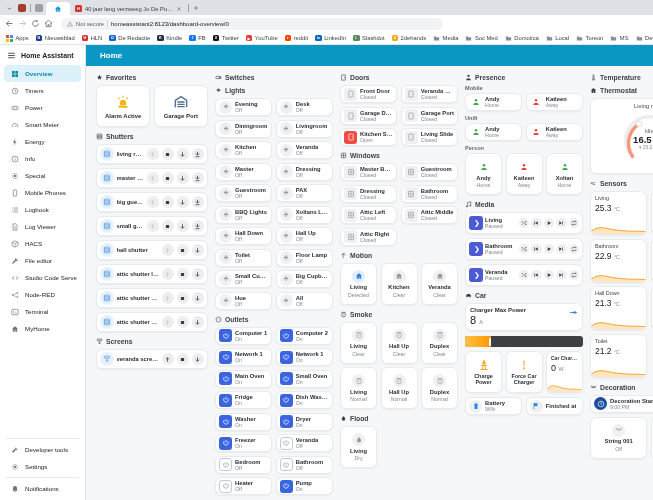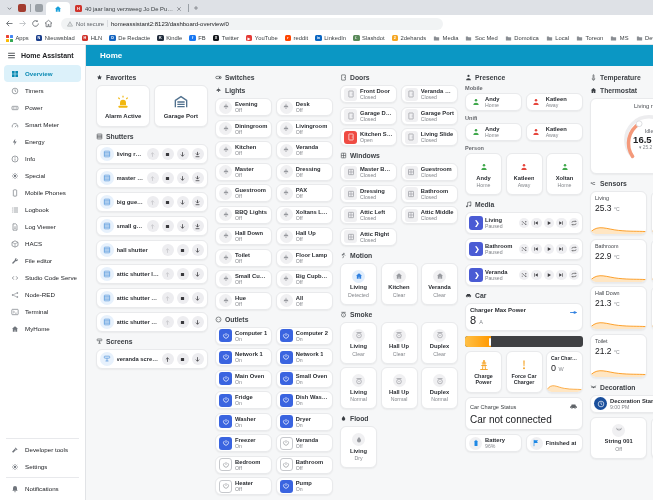--- a/index.html
+++ b/index.html
@@ -1783,31 +1783,20 @@
               </div>
               <div class="card cpow">
              <div class="t">Car Char…</div>
              <div class="v">0 <span class="mp-unit">W</span></div>
              <svg class="spark" viewBox="0 0 100 20" preserveAspectRatio="none">
                   <path d="M0 16 C14 4 28 12 50 14 S 82 15 100 16 L100 20 L0 20 Z" fill="rgba(255,167,38,.28)"></path>
                   <path d="M0 16 C14 4 28 12 50 14 S 82 15 100 16" fill="none" stroke="#fb8c00" stroke-width="1.4"></path>
                 </svg>
               </div>
             </div>
-            <div class="card status-card">
-           <div class="st-top">
-                <span class="st-label">Car Charge Status</span>
-                <svg class="ic" viewBox="0 0 24 24">
-                  <path d="M5.5 11L7 6.5h10L18.5 11h1.3a1 1 0 0 1 1 1v4h-1.9a2.3 2.3 0 0 1-4.6 0H9.7a2.3 2.3 0 0 1-4.6 0H3.2v-4a1 1 0 0 1 1-1z"></path>
-                  <circle cx="7.4" cy="16.3" r="1.5" fill="#fff"></circle>
-                  <circle cx="16.6" cy="16.3" r="1.5" fill="#fff"></circle>
-                </svg>
-              </div>
-           <div class="st-big">Car not connected</div>
-            </div>
             <div class="grid2" style="margin-top:4px">
               <div class="card ent">
      <span class="eicon bluei">
                   <svg class="ic" viewBox="0 0 24 24">
                     <rect x="7.5" y="5" width="9" height="16" rx="1.5"></rect>
                     <rect x="10" y="2.8" width="4" height="2.2"></rect>
                   </svg>
                 </span>
      <span class="etext">
        <div class="ename">Battery</div>

